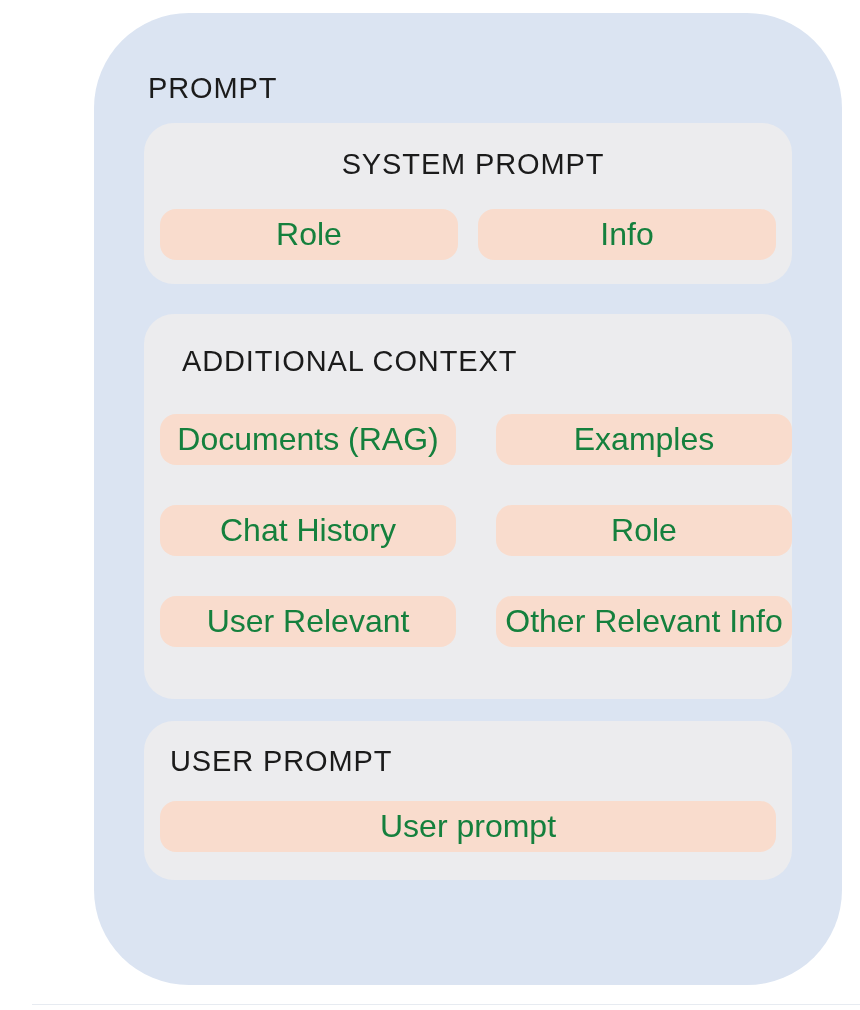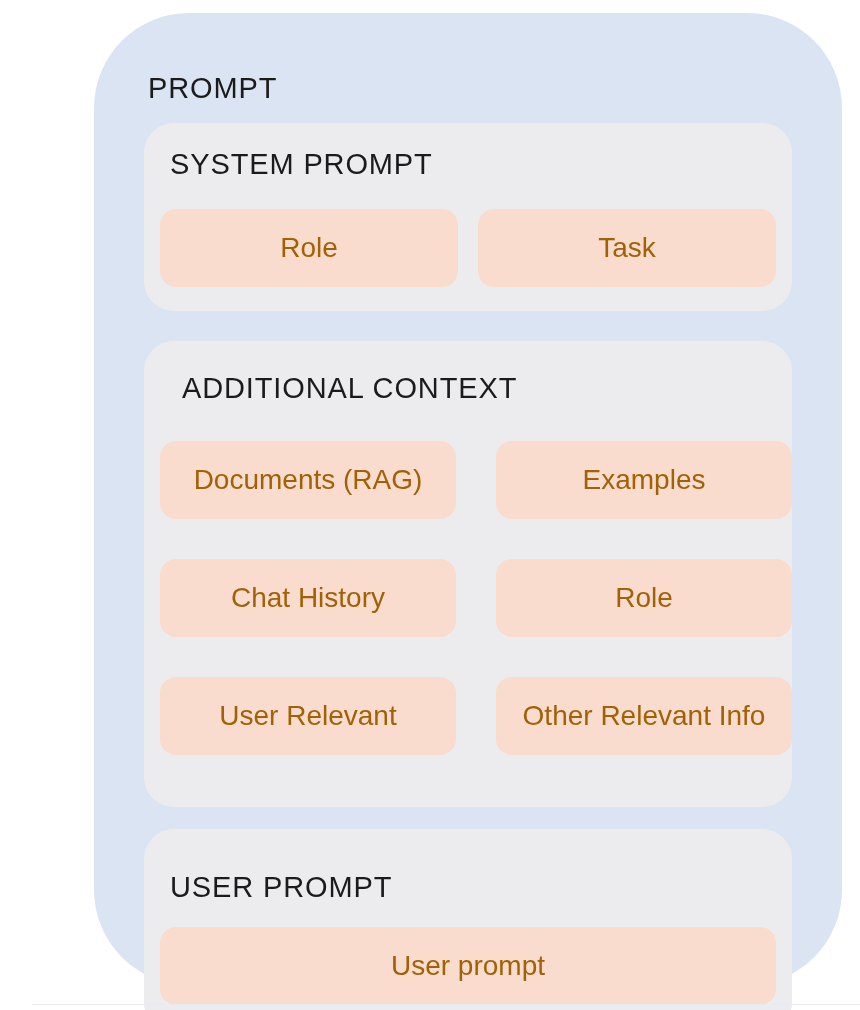--- a/index.html
+++ b/index.html
@@ -41,33 +41,33 @@
   .section-title {
     font-size: 29px;
     line-height: 34px;
     font-weight: 400;
     letter-spacing: 0.03em;
     color: #1b1b1b;
   }
   .chip {
     background: #f9dccd;
     border-radius: 16px;
-    height: 78px;
+    height: 51px;
     display: flex;
     align-items: center;
     justify-content: center;
-    font-size: 28px;
-    color: #a16207;
+    font-size: 32px;
+    color: #15803d;
   }
   
   .section-system {
     margin-top: 18px;
     padding: 24px 16px 24px 16px;
   }
-  .section-system .section-title { margin: 0 0 28px 10px; }
+  .section-system .section-title { margin: 0 0 28px 10px; text-align: center; }
   .section-system .chip-grid {
     display: grid;
     grid-template-columns: 1fr 1fr;
     column-gap: 20px;
   }
   
   .section-additional {
     margin-top: 30px;
     padding: 30px 0 52px 16px;
   }
@@ -75,21 +75,21 @@
   .section-additional .chip-grid {
     display: grid;
     grid-template-columns: 1fr 1fr;
     column-gap: 20px;
     row-gap: 22px;
     gap: 40px;
   }
   
   .section-user {
     margin-top: 22px;
-    padding: 41px 16px 28px 16px;
+    padding: 23px 16px 28px 16px;
   }
   .section-user .section-title { margin: 0 0 23px 10px; }
   .bottom-divider {
     position: absolute;
     left: 0; top: 1004px;
     width: 860px; height: 1px;
     background: #e7ebf1;
   }
 </style>
 </head>
@@ -98,21 +98,21 @@
 <div class="canvas">
 
   <div class="prompt-container">
 
     <h1 class="prompt-title">PROMPT</h1>
 
     <div class="section section-system">
       <div class="section-title">SYSTEM PROMPT</div>
       <div class="chip-grid">
         <div class="chip">Role</div>
-        <div class="chip">Task</div>
+        <div class="chip">Info</div>
       </div>
     </div>
 
     <div class="section section-additional">
       <div class="section-title">ADDITIONAL CONTEXT</div>
       <div class="chip-grid">
         <div class="chip">Documents (RAG)</div>
         <div class="chip">Examples</div>
         <div class="chip">Chat History</div>
         <div class="chip">Role</div>

